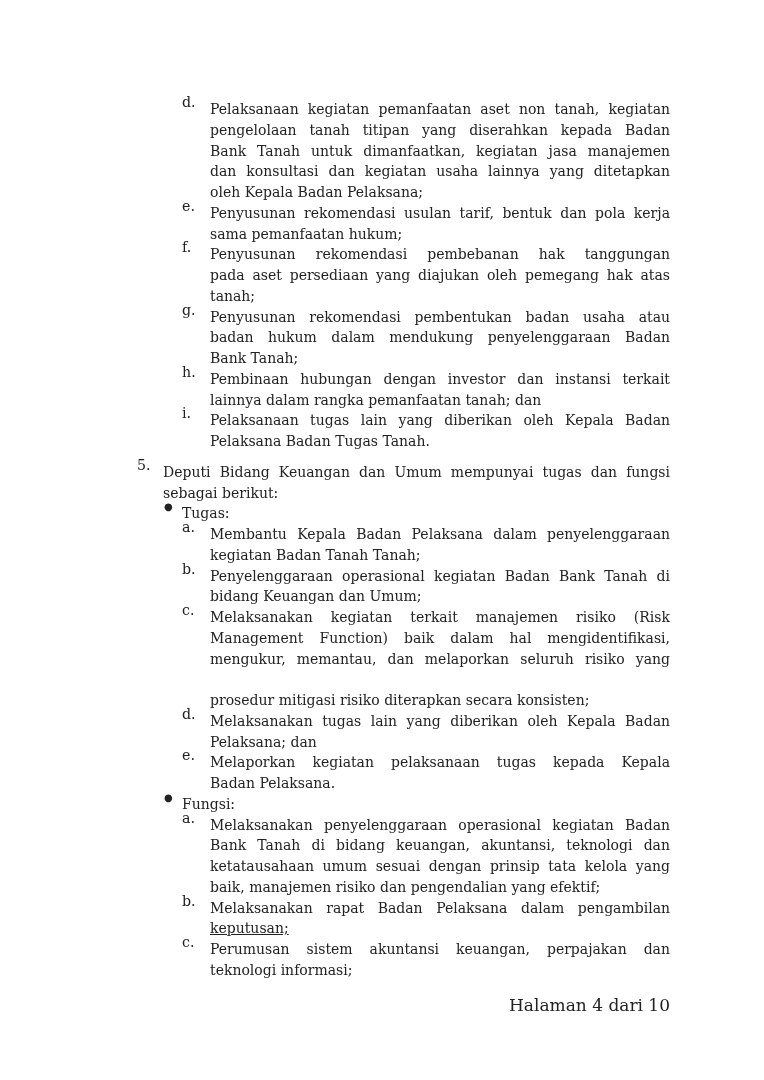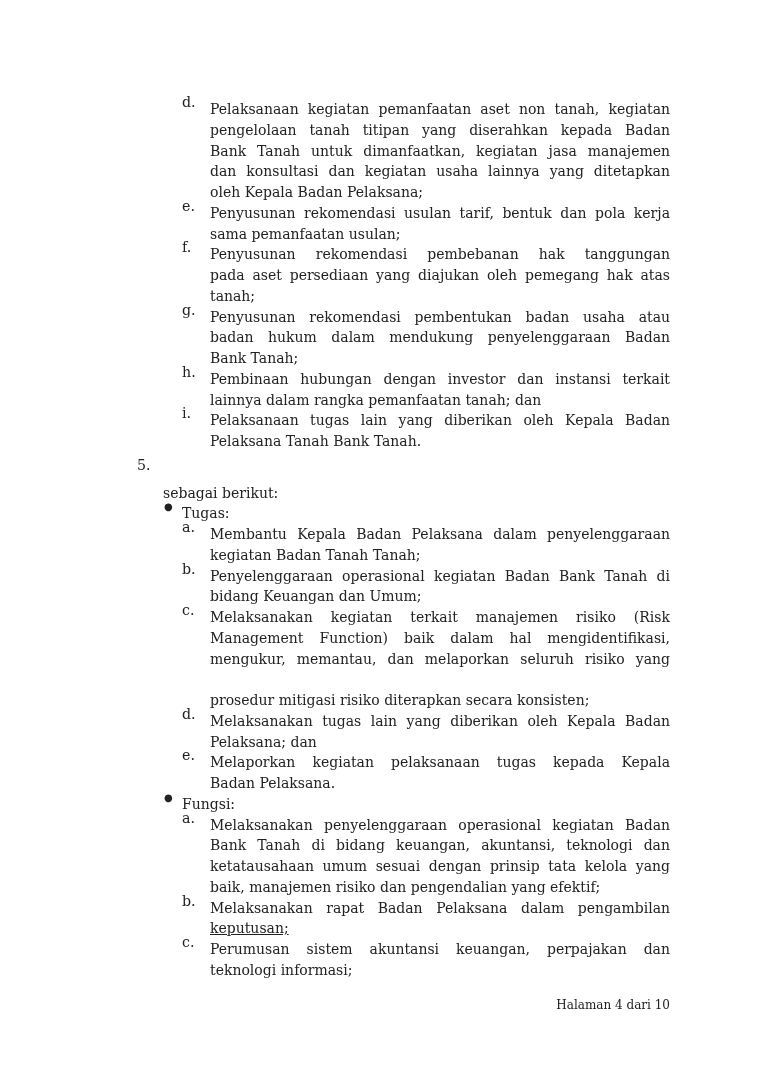--- a/index.html
+++ b/index.html
@@ -2,50 +2,51 @@
 <html><head>
   <meta charset="utf-8">
   <style>
     html, body { margin: 0; padding: 0; background: #ffffff; }
     body { width: 764px; height: 1080px; position: relative; overflow: hidden;
       font-family: "DejaVu Serif", "Liberation Serif", serif; color: #222222; }
     .page { position: absolute; left: 0; top: 0; width: 764px; height: 1080px; }
     .line { position: absolute; font-size: 14px; line-height: 20.7px; white-space: nowrap; margin-top: 7px; }
     .just { text-align: justify; text-align-last: justify; white-space: normal; }
     .marker { position: absolute; font-size: 14.2px; line-height: 20.7px; }
-    .footer { position: absolute; right: 94px; top: 995px; font-size: 12px; line-height: 20px; }
+    .footer { position: absolute; right: 94px; top: 995px; font-size: 17px; line-height: 20px; }
   </style>
 </head>
 <body>
 
 <div class="page" id="page">
     <div class="marker" style="left: 182px; top: 92px;">d.</div>
     <div class="line just" style="left: 210px; top: 92px; width: 460px;">Pelaksanaan kegiatan pemanfaatan aset non tanah, kegiatan</div>
     <div class="line just" style="left: 210px; top: 112.75px; width: 460px;">pengelolaan tanah titipan yang diserahkan kepada Badan</div>
     <div class="line just" style="left: 210px; top: 133.5px; width: 460px;">Bank Tanah untuk dimanfaatkan, kegiatan jasa manajemen</div>
     <div class="line just" style="left: 210px; top: 154.25px; width: 460px;">dan konsultasi dan kegiatan usaha lainnya yang ditetapkan</div>
     <div class="line" style="left: 210px; top: 175px; width: auto;">oleh Kepala Badan Pelaksana;</div>
     <div class="marker" style="left: 182px; top: 195.75px;">e.</div>
     <div class="line just" style="left: 210px; top: 195.75px; width: 460px;">Penyusunan rekomendasi usulan tarif, bentuk dan pola kerja</div>
-    <div class="line" style="left: 210px; top: 216.5px; width: auto;">sama pemanfaatan usulan;</div>
+    <div class="line" style="left: 210px; top: 216.5px; width: auto;">sama pemanfaatan hukum;</div>
     <div class="marker" style="left: 182px; top: 237.25px;">f.</div>
     <div class="line just" style="left: 210px; top: 237.25px; width: 460px;">Penyusunan rekomendasi pembebanan hak tanggungan</div>
     <div class="line just" style="left: 210px; top: 258px; width: 460px;">pada aset persediaan yang diajukan oleh pemegang hak atas</div>
     <div class="line" style="left: 210px; top: 278.75px; width: auto;">tanah;</div>
     <div class="marker" style="left: 182px; top: 299.5px;">g.</div>
     <div class="line just" style="left: 210px; top: 299.5px; width: 460px;">Penyusunan rekomendasi pembentukan badan usaha atau</div>
     <div class="line just" style="left: 210px; top: 320.25px; width: 460px;">badan hukum dalam mendukung penyelenggaraan Badan</div>
     <div class="line" style="left: 210px; top: 341px; width: auto;">Bank Tanah;</div>
     <div class="marker" style="left: 182px; top: 361.75px;">h.</div>
     <div class="line just" style="left: 210px; top: 361.75px; width: 460px;">Pembinaan hubungan dengan investor dan instansi terkait</div>
     <div class="line" style="left: 210px; top: 382.5px; width: auto;">lainnya dalam rangka pemanfaatan tanah; dan</div>
     <div class="marker" style="left: 182px; top: 403.25px;">i.</div>
     <div class="line just" style="left: 210px; top: 403.25px; width: 460px;">Pelaksanaan tugas lain yang diberikan oleh Kepala Badan</div>
-    <div class="line" style="left: 210px; top: 424px; width: auto;">Pelaksana Tanah Bank Tanah.</div>
+    <div class="line" style="left: 210px; top: 424px; width: auto;">Pelaksana Badan Tugas Tanah.</div>
     <div class="marker" style="left: 137px; top: 454.75px;">5.</div>
+    <div class="line just" style="left: 163px; top: 454.75px; width: 507px;">Deputi Bidang Keuangan dan Umum mempunyai tugas dan fungsi</div>
     <div class="line" style="left: 163px; top: 475.5px; width: auto;">sebagai berikut:</div>
     <div class="marker" style="left: 164px; top: 497.25px; font-size: 10px; line-height: 20.7px;">●</div>
     <div class="line" style="left: 182px; top: 496.25px;">Tugas:</div>
     <div class="marker" style="left: 182px; top: 517px;">a.</div>
     <div class="line just" style="left: 210px; top: 517px; width: 460px;">Membantu Kepala Badan Pelaksana dalam penyelenggaraan</div>
     <div class="line" style="left: 210px; top: 537.75px; width: auto;">kegiatan Badan Tanah Tanah;</div>
     <div class="marker" style="left: 182px; top: 558.5px;">b.</div>
     <div class="line just" style="left: 210px; top: 558.5px; width: 460px;">Penyelenggaraan operasional kegiatan Badan Bank Tanah di</div>
     <div class="line" style="left: 210px; top: 579.25px; width: auto;">bidang Keuangan dan Umum;</div>
     <div class="marker" style="left: 182px; top: 600px;">c.</div>

